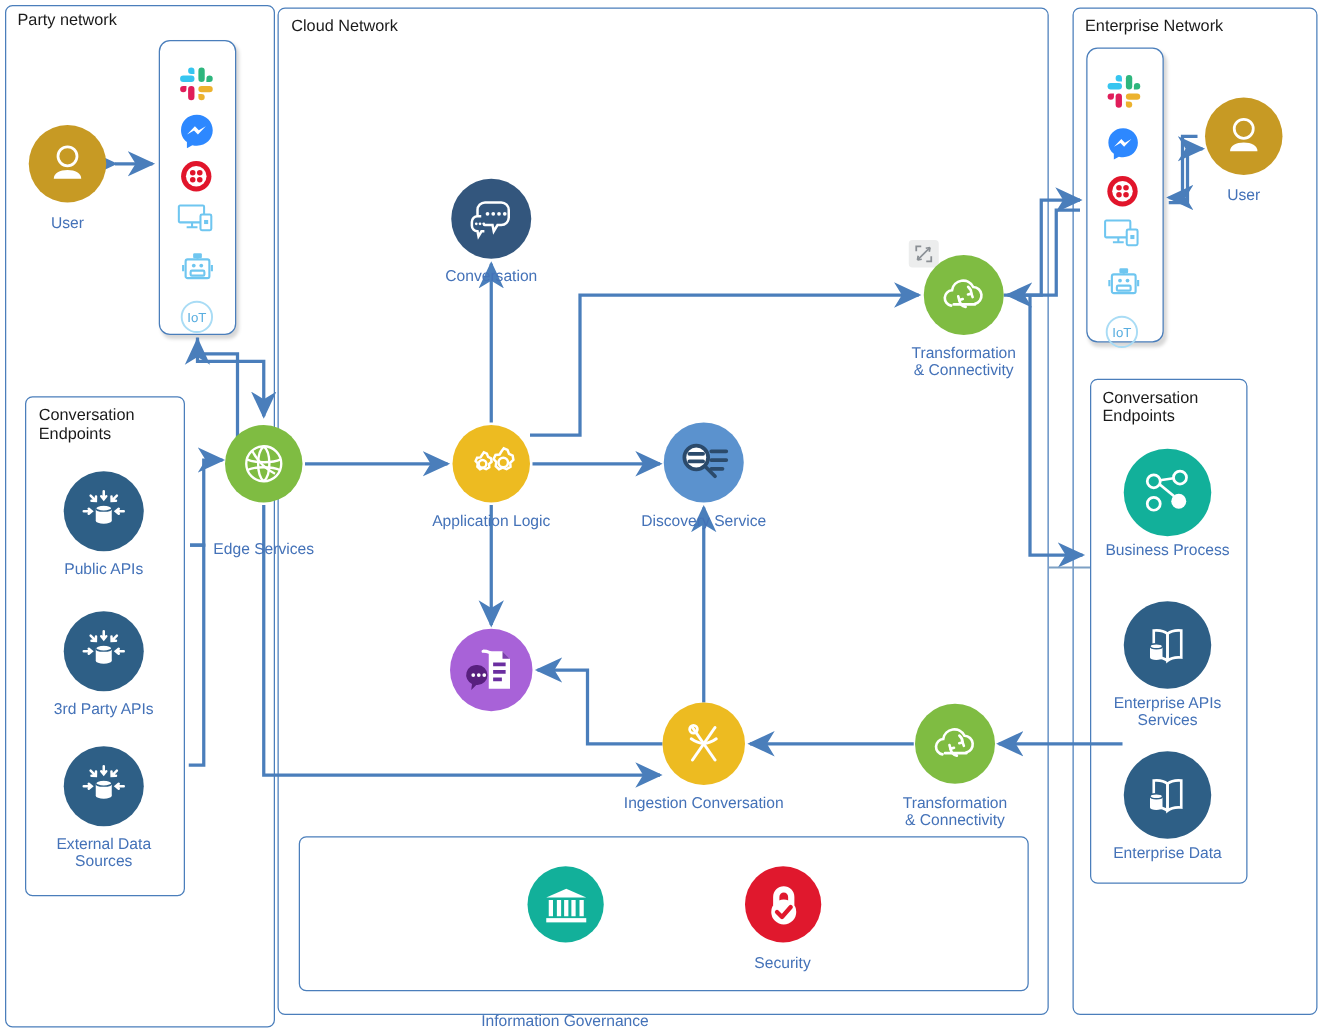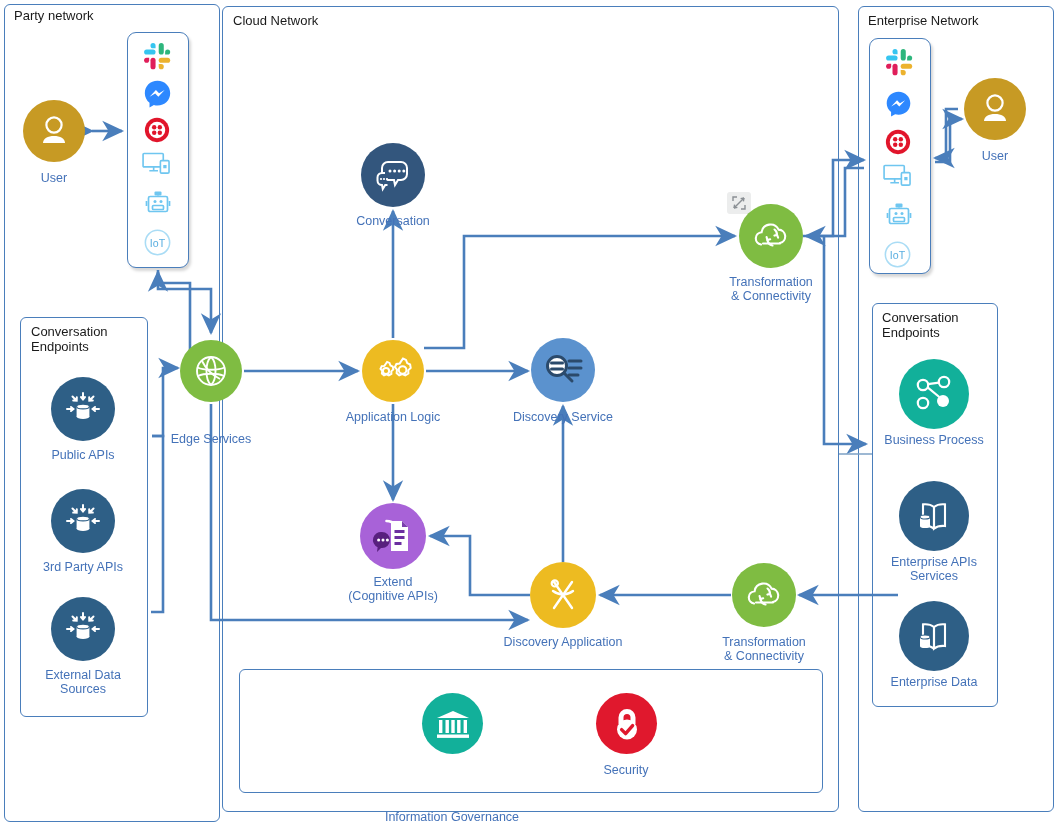--- a/index.html
+++ b/index.html
@@ -10,21 +10,21 @@
         border:1px solid #4a7ebb;border-radius:6px;}
   .zone-title{position:absolute;font-size:13px;color:#1a1a1a;line-height:15px;
               white-space:pre-line;}
   .strip{position:absolute;box-sizing:border-box;background:#fff;
          border:1.5px solid #4a7ebb;border-radius:9px;
          box-shadow:2px 3px 3px rgba(0,0,0,0.16);}
   .circle{position:absolute;border-radius:50%;display:flex;align-items:center;
           justify-content:center;}
   .nlabel{position:absolute;font-size:12.5px;color:#4472b8;text-align:center;
           line-height:14px;white-space:pre-line;width:200px;}
-  .ico{position:absolute;display:block;}
+  .ico{position:absolute;display:block;margin-top:11px;}
   svg{display:block;overflow:visible;}
   .expand-ico{position:absolute;width:24px;height:22px;background:#eceded;
               border-radius:3px;display:flex;align-items:center;justify-content:center;}
 </style>
 </head>
 <body>
 
 <div id="canvas">
 
   <div class="zone" style="left:4px;top:4px;width:216px;height:818px;"></div>
@@ -381,34 +381,32 @@
       <path d="M17.5 7a12 12 0 0 1 9 4" fill="none" stroke="#fff" stroke-width="2.6" stroke-linecap="round"></path>
       <path d="M24 7.5l4 3.6-4.6 2.2z" fill="#fff"></path>
       <path d="M13 18a8 8 0 1 1 0 16h-1l-4 4 .6-4.8A8 8 0 0 1 13 18z" fill="#58207E"></path>
       <g fill="#fff">
         <circle cx="9.6" cy="26" r="1.5"></circle>
           <circle cx="14" cy="26" r="1.5"></circle>
           <circle cx="18.4" cy="26" r="1.5"></circle>
       </g>
     </svg>
   </div>
-  <div class="nlabel" style="left:293px;top:575px;">Extend
-(Cognitive APIs)</div>
 
   <div class="circle" style="left:530px;top:562px;width:66px;height:66px;background:#EDBB21;">
     <svg width="44" height="44" viewBox="0 0 44 44">
       <g stroke="#fff" stroke-width="2.4" fill="none" stroke-linecap="round">
         <path d="M13 9l18 26"></path>
         <path d="M31 9L13 35"></path>
         <path d="M12 18c7 5 13 5 20 0"></path>
       </g>
       <circle cx="13.8" cy="10.4" r="3.1" fill="none" stroke="#fff" stroke-width="2.2"></circle>
     </svg>
   </div>
-  <div class="nlabel" style="left:463px;top:635px;">Discovery Application</div>
+  <div class="nlabel" style="left:463px;top:635px;">Ingestion Conversation</div>
 
   <div class="circle" style="left:732px;top:563px;width:64px;height:64px;background:#7FBC42;">
     <svg width="46" height="40" viewBox="0 0 46 40">
       <g fill="none" stroke="#fff" stroke-width="2.1" stroke-linecap="round">
         <path d="M13 28.5a6.2 6.2 0 0 1 .6-12.3 9 9 0 0 1 17-2.6 6.8 6.8 0 0 1 1.4 13.4"></path>
         <path d="M15 27.5h17"></path>
         <path d="M26.5 13.5a6.5 6.5 0 0 1 2.5 5.5"></path>
         <path d="M26.4 19.6l2.7-.7 1 2.8"></path>
         <path d="M24.5 29.5a6.5 6.5 0 0 1-5-5.5"></path>
         <path d="M22.2 23.2l-2.8.8-.8-2.9"></path>

